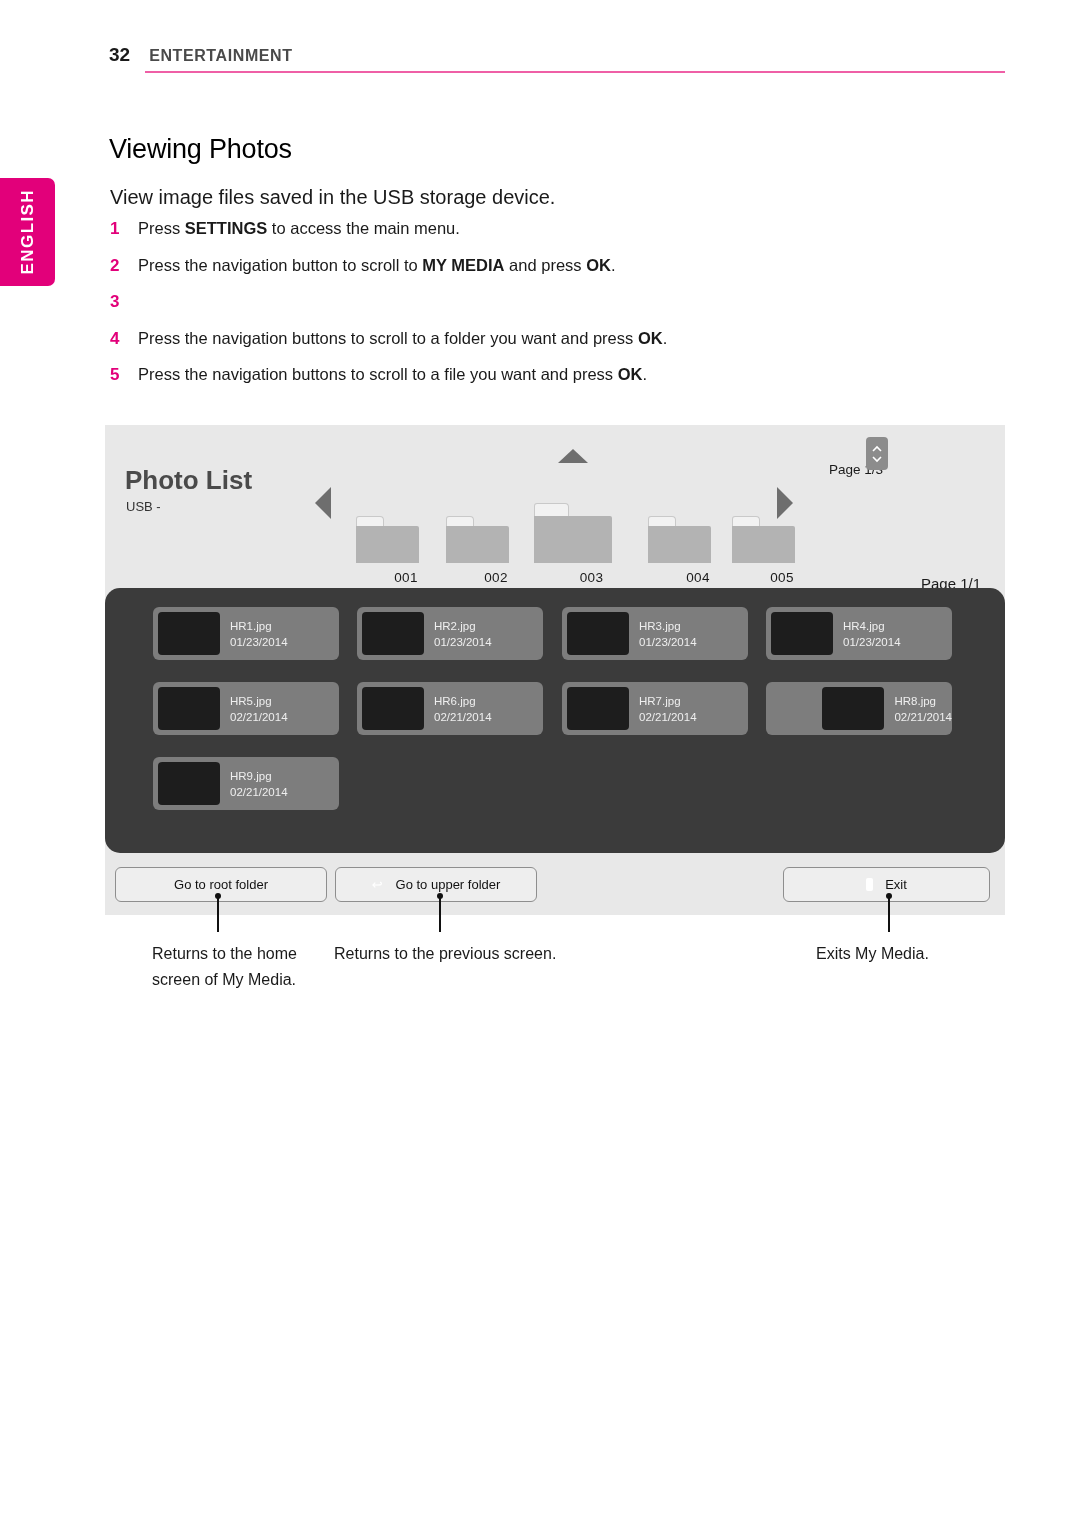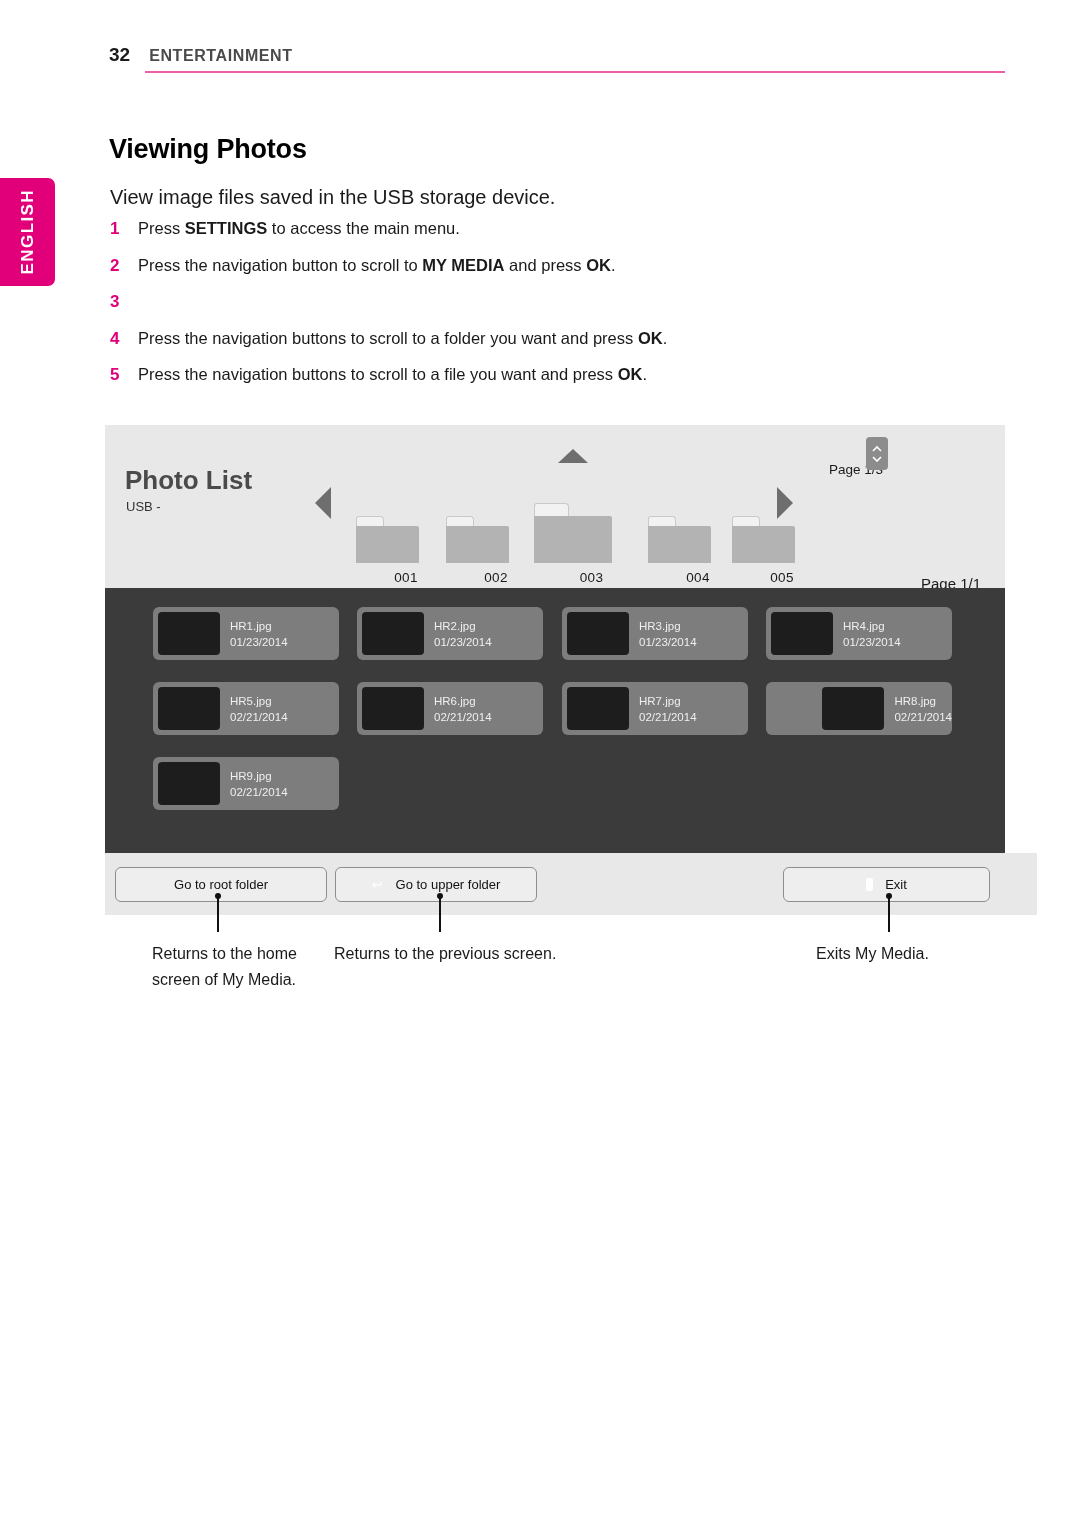--- a/index.html
+++ b/index.html
@@ -35,21 +35,21 @@
   .page-num{font-size:19px;font-weight:bold;color:#1a1a1a;margin-right:19px;}
   .chapter{font-size:16px;font-weight:bold;color:#4a4a4a;letter-spacing:.6px;}
   .header-rule{
     position:absolute;left:145px;top:71px;width:860px;height:1.5px;
     background:#ef5fa6;
   }
 
   
   .title{
     position:absolute;left:109px;top:134px;
-    font-size:27px;font-weight:bold;color:#000;letter-spacing:-.2px;
+    font-size:27px;font-weight:normal;color:#000;letter-spacing:-.2px;
   }
   .intro{
     position:absolute;left:110px;top:186px;
     font-size:20px;color:#1a1a1a;
   }
   .steps{
     position:absolute;left:110px;top:218px;width:860px;
   }
   .step{
     display:flex;align-items:flex-start;margin-bottom:15.5px;
@@ -129,39 +129,39 @@
   .scroll-widget{
     position:absolute;left:866px;top:437px;
     width:22px;height:33px;background:#8c8c8c;border-radius:4px;
     display:flex;flex-direction:column;align-items:center;justify-content:center;
   }
   .scroll-widget svg{display:block;}
 
   
   .grid{
     position:absolute;left:0;top:163px;
-    width:900px;height:265px;background:#3b3b3b;
+    width:900px;height:265px;background:#3b3b3b;border-radius:15px;
   }
   .file-card{
     position:absolute;
     width:186px;height:53px;
     background:#7d7d7d;border-radius:6px;
     display:flex;align-items:center;
   }
   .thumb{
     width:62px;height:43px;margin-left:5px;
     background:#1d1d1d;border-radius:4px;flex:0 0 62px;
   }
   .file-meta{margin-left:10px;color:#efefef;line-height:14px;}
   .file-name{font-size:11.5px;display:block;}
   .file-date{font-size:11.5px;display:block;margin-top:2px;}
 
   
   .footer{
-    position:absolute;left:0;top:428px;width:900px;height:62px;background:#e8e8e8;padding-left:32px;
+    position:absolute;left:0;top:428px;width:900px;height:62px;background:#e8e8e8;
   }
   .btn{
     position:absolute;top:14px;height:33px;
     border:1px solid #8e8e8e;border-radius:6px;
     background:#eeeeee;
     display:flex;align-items:center;justify-content:center;
     font-size:13px;color:#111;
   }
   .btn .ret-ico{
     margin-right:13px;color:#ffffff;font-size:13px;line-height:1;

